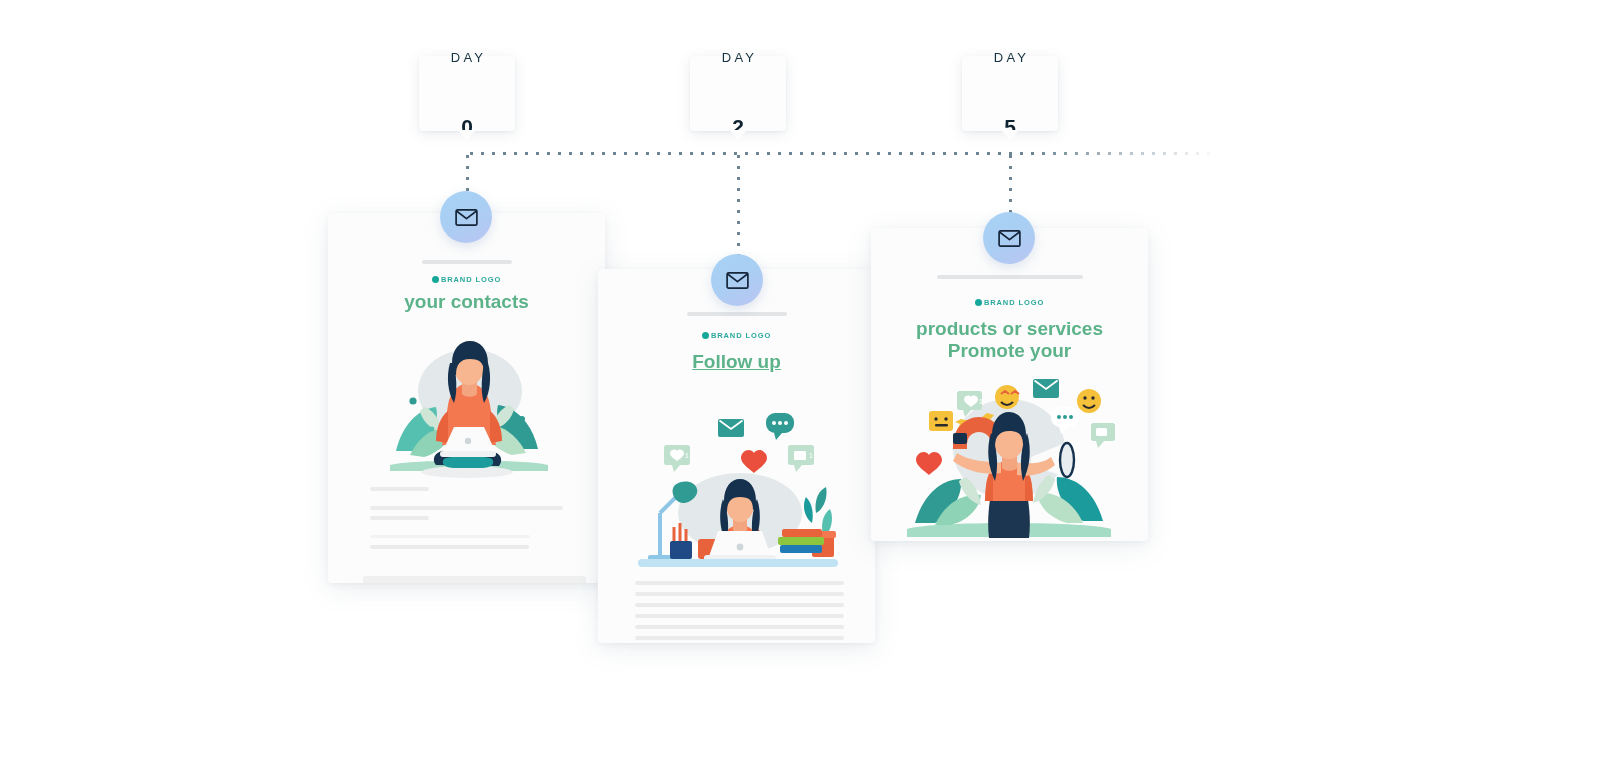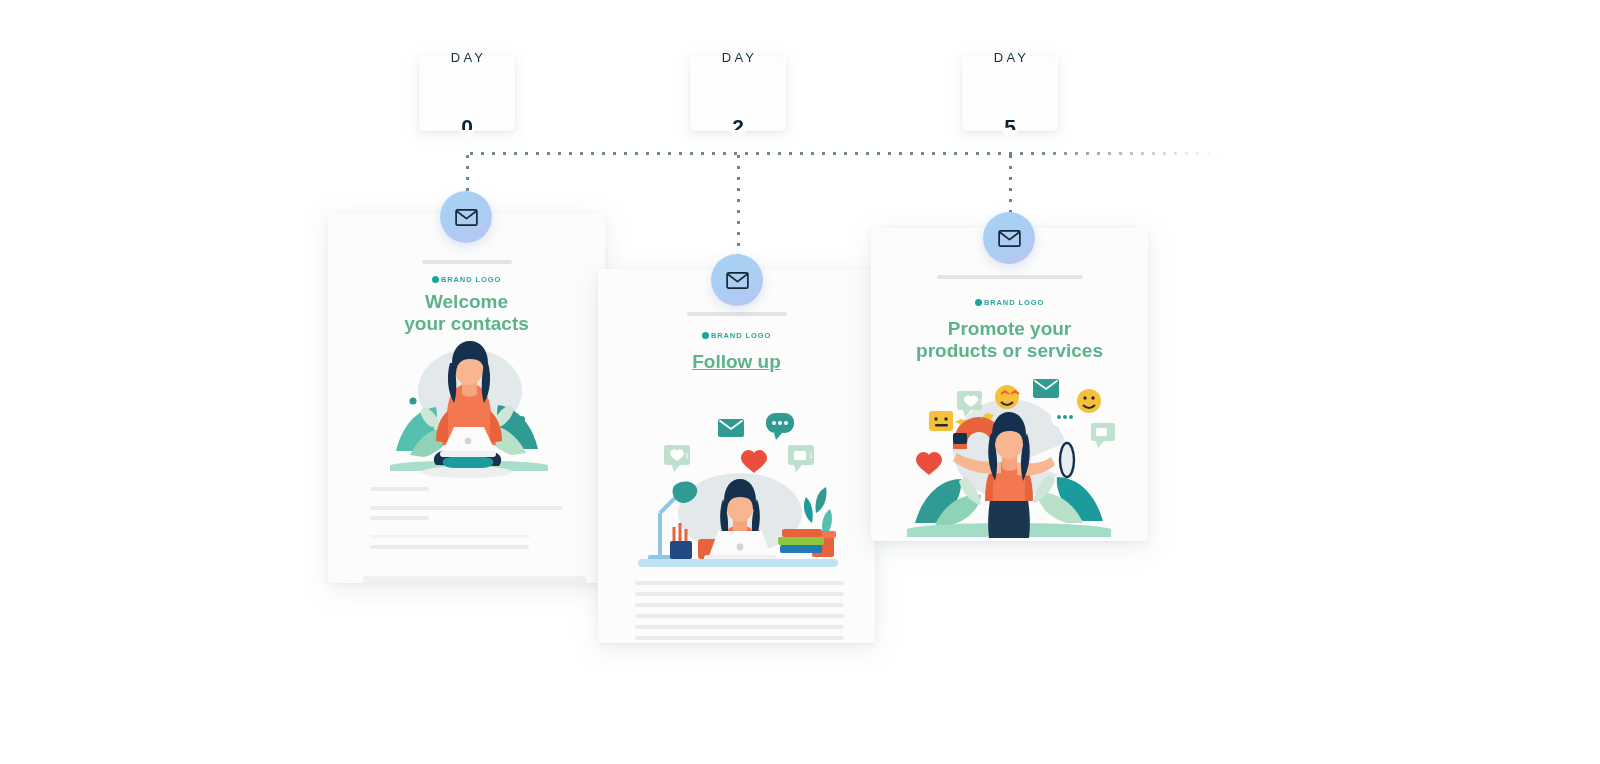--- a/index.html
+++ b/index.html
@@ -137,21 +137,20 @@
     <div class="day-num">5</div>
   </div>
 
   <div class="email-card" style="left:328px; top:213px; width:277px; height:370px;">
     <div class="card-divider" style="top:47px; width:90px;"></div>
     <div class="brand-row" style="top:62px;">
       <span class="brand-dot"></span>
       <span class="brand-label">BRAND LOGO</span>
     </div>
     <div class="card-heading" style="top:78px; font-size:19px;">
-      <div>Welcome</div>
       <div>your contacts</div>
     </div>
 
     <div class="illus" style="left:52px; top:120px; width:175px; height:150px;">
       <svg viewBox="0 0 175 150" xmlns="http://www.w3.org/2000/svg">
         <ellipse cx="90" cy="58" rx="52" ry="42" fill="#e3e8ea"></ellipse>
         <path d="M16 118c6-26 22-42 40-44 4 16-6 38-18 44z" fill="#56c0b0"></path>
         <path d="M158 116c-6-26-22-42-40-44-4 16 6 38 18 44z" fill="#2f9b93"></path>
         <path d="M30 122c10-20 26-30 44-28-2 14-16 26-30 30z" fill="#8fd3b6"></path>
         <path d="M146 120c-10-20-26-30-44-28 2 14 16 26 30 30z" fill="#b7e0c6"></path>
@@ -289,22 +288,22 @@
     </svg>
   </div>
 
   <div class="email-card" style="left:871px; top:228px; width:277px; height:313px;">
     <div class="card-divider" style="top:47px; width:146px;"></div>
     <div class="brand-row" style="top:70px;">
       <span class="brand-dot"></span>
       <span class="brand-label">BRAND LOGO</span>
     </div>
     <div class="card-heading" style="top:90px; font-size:19px;">
+      <div>products or services</div>
       <div>Promote your</div>
-      <div>products or services</div>
     </div>
 
     <div class="illus" style="left:30px; top:145px; width:216px; height:165px;">
       <svg viewBox="0 0 216 165" xmlns="http://www.w3.org/2000/svg">
         <ellipse cx="108" cy="76" rx="56" ry="50" fill="#e3e8ea"></ellipse>
 
         <path d="M14 150c8-28 26-44 46-44 2 18-12 38-26 44z" fill="#2f9b93"></path>
         <path d="M202 148c-8-28-26-44-46-44-2 18 12 38 26 44z" fill="#1b9b9b"></path>
         <path d="M34 152c10-22 28-32 46-30-2 16-16 26-30 30z" fill="#8fd3b6"></path>
         <path d="M182 150c-10-22-28-32-46-30 2 16 16 26 30 30z" fill="#b7e0c6"></path>

